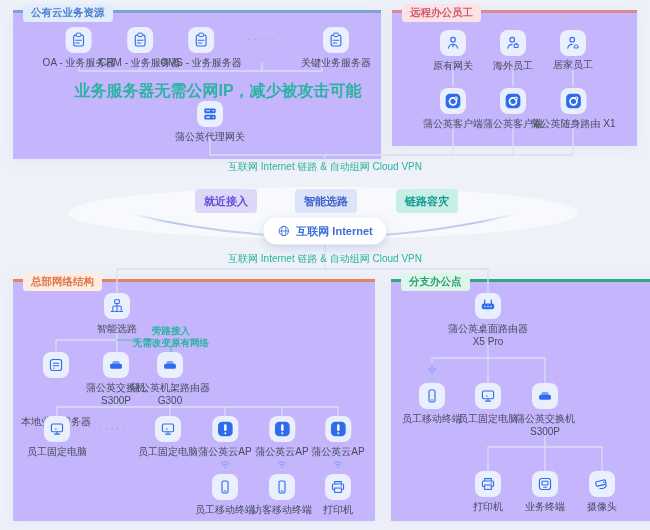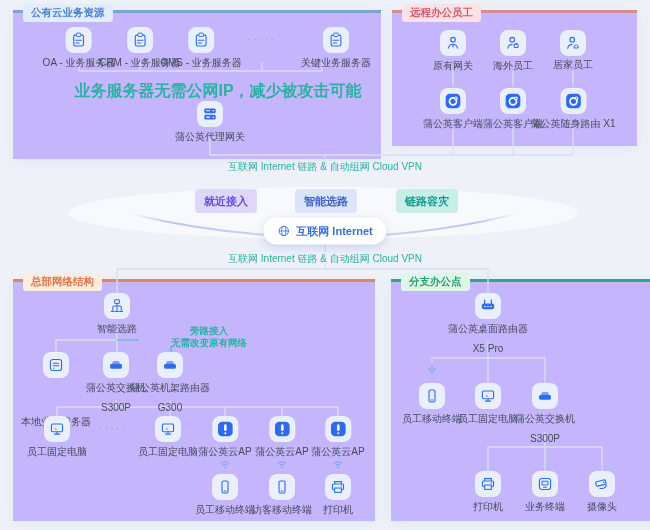--- a/index.html
+++ b/index.html
@@ -8,21 +8,21 @@
   .panel{position:absolute;background:#c4b5fd;border-radius:0;border-top:3px solid #0ea5e9;
          box-shadow:0 2px 12px rgba(130,150,190,.10);z-index:1;}
   .panel-label{position:absolute;left:10px;top:-9px;font-size:10.5px;font-weight:bold;
          padding:2px 8px;border-radius:3px;line-height:1.3;white-space:nowrap;}
   .wires{position:absolute;left:0;top:0;z-index:2;pointer-events:none;}
   .node{position:absolute;display:flex;flex-direction:column;align-items:center;
         transform:translateX(-50%);z-index:3;}
   .tile{width:26px;height:26px;border-radius:8px;background:#e9effc;
         display:flex;align-items:center;justify-content:center;}
   .nlabel{margin-top:4px;font-size:10px;color:#454b59;white-space:nowrap;line-height:1.15;text-align:center;}
-  .n2{margin-top:8px;}
+  .n2{margin-top:1px;}
   .dots{font-size:11px;color:#9aa3b5;letter-spacing:2px;line-height:1;}
   .chip{position:absolute;height:24px;display:flex;align-items:center;justify-content:center;
         font-size:11px;font-weight:bold;border-radius:4px;padding:0 9px;
         transform:translateX(-50%);z-index:3;white-space:nowrap;}
   .vpn-text{position:absolute;transform:translateX(-50%);font-size:10px;font-weight:400;
         color:#2bb2a2;white-space:nowrap;z-index:3;}
   .tip{position:absolute;transform:translateX(-50%);font-size:16px;font-weight:600;
         color:#2bb2a2;white-space:nowrap;z-index:3;}
   .bypass{position:absolute;transform:translateX(-50%);font-size:9.5px;font-weight:600;
         color:#2bb2a2;text-align:center;line-height:1.25;white-space:nowrap;z-index:3;}
@@ -64,21 +64,21 @@
       M545 432v15 M488 447h114 M488 447v24 M545 447v24 M602 447v24"></path>
     <path fill="none" stroke="#4cc0b0" stroke-width="1.2" stroke-linecap="round" d="M117 340h21 M171 346v6"></path>
   </svg>
 
   <div class="vpn-text" style="left:325px;top:160px;">互联网 Internet 链路 &amp; 自动组网 Cloud VPN</div>
 
   <div class="vpn-text" style="left:325px;top:252px;">互联网 Internet 链路 &amp; 自动组网 Cloud VPN</div>
 
   <div class="tip" style="left:218px;top:81px;">业务服务器无需公网IP，减少被攻击可能</div>
 
-  <div class="bypass" style="left:171px;top:325px;margin-left:38px;">
+  <div class="bypass" style="left:171px;top:325px;">
     <div>旁路接入</div>
     <div>无需改变原有网络</div>
   </div>
 
   <div class="inet-pill" style="left:325px;top:231px;">
     <span class="globe">
       <svg width="13" height="13" viewBox="0 0 24 24" fill="none">
         <circle cx="12" cy="12" r="8.6" stroke="#3a6fd8" stroke-width="1.7"></circle>
         <ellipse cx="12" cy="12" rx="3.9" ry="8.6" stroke="#3a6fd8" stroke-width="1.5"></ellipse>
         <path d="M3.4 12h17.2" stroke="#3a6fd8" stroke-width="1.5"></path>

